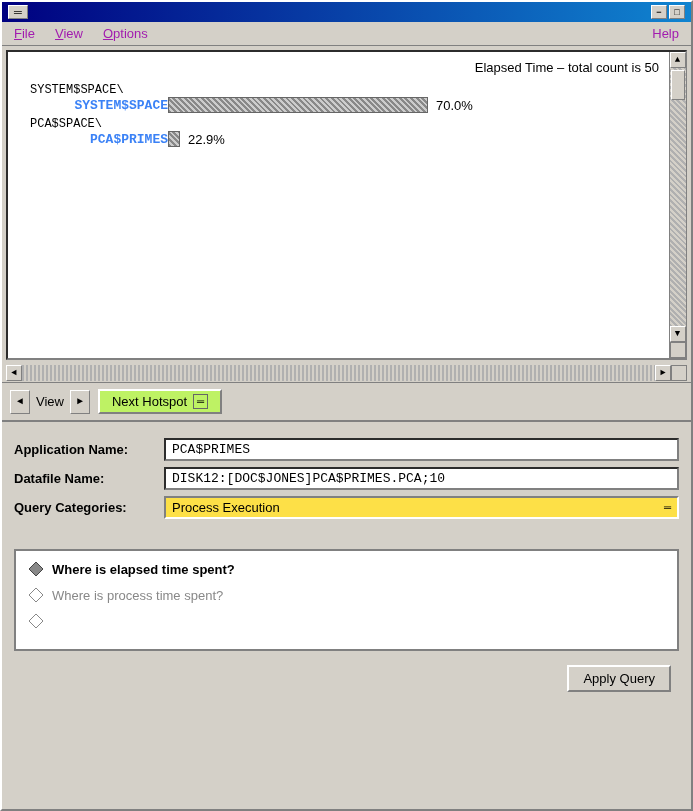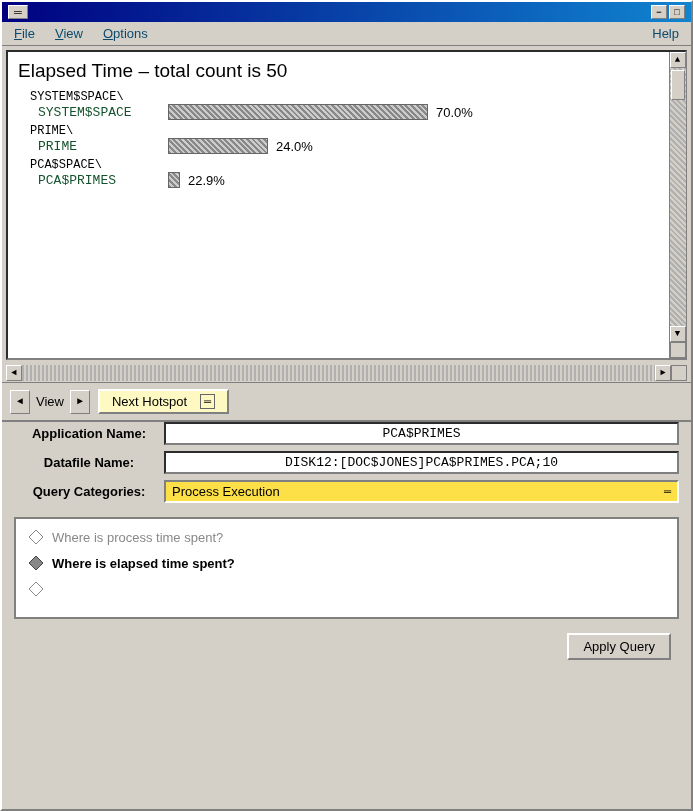--- a/index.html
+++ b/index.html
@@ -79,53 +79,54 @@
       font-size: 13px;
       justify-content: space-between;
     }
     .menu-left {
       display: flex;
       gap: 4px;
     }
     .menu-item {
       padding: 2px 8px;
       cursor: pointer;
-      color: #0c4a6e;
+      color: #a21caf;
     }
     .menu-item u {
       text-decoration: underline;
     }
     .elapsed-title {
-      text-align: left;
-      font-family: Arial, sans-serif;
-      font-size: 19px;
+      text-align: right;
+      font-family: Arial, sans-serif;
+      font-size: 13px;
       margin-bottom: 8px;
       color: #000;
     }
     .chart-row-group {
       margin-bottom: 2px;
     }
     .chart-path {
       font-size: 12px;
       color: #000;
       font-family: "Courier New", Courier, monospace;
       margin-left: 12px;
     }
     .chart-entry {
       display: flex;
       align-items: center;
       margin-left: 20px;
       margin-bottom: 2px;
     }
     .chart-label {
       font-size: 13px;
-      font-weight: normal;
+      font-weight: bold;
       font-family: "Courier New", Courier, monospace;
       width: 130px;
-      color: #14532d;
+      color: #3b82f6;
+      text-align: right;
     }
     .chart-bar-container {
       flex: 1;
       display: flex;
       align-items: center;
     }
     .chart-bar {
       height: 16px;
       background: repeating-linear-gradient(
         45deg,
@@ -216,39 +217,38 @@
       justify-content: center;
       cursor: pointer;
       font-size: 10px;
     }
     .view-label {
       padding: 0 6px;
       font-family: Arial, sans-serif;
       font-size: 13px;
     }
     .win-button {
-      background: #fef9c3;
+      background: #bef264;
       border: 2px solid;
       border-top-color: #ffffff;
       border-left-color: #ffffff;
       border-right-color: #808080;
       border-bottom-color: #808080;
       padding: 3px 12px;
       font-family: Arial, sans-serif;
       font-size: 13px;
       cursor: pointer;
       display: flex;
       align-items: center;
-      gap: 13px;
+      gap: 6px;
     }
     .form-section {
       background: #d4d0c8;
-      padding: 0 12px;
+      padding: 16px 12px;
       border-top: 2px solid #808080;
-      text-align: center;
     }
     .form-row {
       display: flex;
       align-items: center;
       margin-bottom: 6px;
     }
     .form-label {
       font-family: Arial, sans-serif;
       font-size: 13px;
       font-weight: bold;
@@ -361,30 +361,20 @@
         <div class="chart-path">SYSTEM$SPACE\</div>
         <div class="chart-entry">
           <div class="chart-label">SYSTEM$SPACE</div>
           <div class="chart-bar-container">
             <div class="chart-bar" style="width:260px;"></div>
             <span class="chart-percent">70.0%</span>
           </div>
         </div>
       </div>
 
-      <div class="chart-row-group">
-        <div class="chart-path">PRIME\</div>
-        <div class="chart-entry">
-          <div class="chart-label">PRIME</div>
-          <div class="chart-bar-container">
-            <div class="chart-bar" style="width:100px;"></div>
-            <span class="chart-percent">24.0%</span>
-          </div>
-        </div>
-      </div>
 
       <div class="chart-row-group">
         <div class="chart-path">PCA$SPACE\</div>
         <div class="chart-entry">
           <div class="chart-label">PCA$PRIMES</div>
           <div class="chart-bar-container">
             <div class="chart-bar" style="width:12px;"></div>
             <span class="chart-percent">22.9%</span>
           </div>
         </div>
@@ -433,38 +423,38 @@
       <div class="form-label">Query Categories:</div>
       <div class="form-dropdown">
         <span>Process Execution</span>
         <span style="font-size:10px;">═</span>
       </div>
     </div>
   </div>
 
   <div class="query-section">
 
+    <div class="query-option selected">
+      <span class="diamond-filled">
+        <svg viewBox="0 0 16 16">
+          <polygon points="8,1 15,8 8,15 1,8" fill="#888" stroke="#444" stroke-width="1"></polygon>
+        </svg>
+      </span>
+      <span>Where is elapsed time spent?</span>
+    </div>
+
     <div class="query-option dimmed">
       <span class="diamond-filled">
         <svg viewBox="0 0 16 16">
           <polygon points="8,1 15,8 8,15 1,8" fill="none" stroke="#888" stroke-width="1"></polygon>
         </svg>
       </span>
       <span>Where is process time spent?</span>
     </div>
 
-    <div class="query-option selected">
-      <span class="diamond-filled">
-        <svg viewBox="0 0 16 16">
-          <polygon points="8,1 15,8 8,15 1,8" fill="#888" stroke="#444" stroke-width="1"></polygon>
-        </svg>
-      </span>
-      <span>Where is elapsed time spent?</span>
-    </div>
-
     <div class="query-option dimmed">
       <span class="diamond-filled">
         <svg viewBox="0 0 16 16">
           <polygon points="8,1 15,8 8,15 1,8" fill="none" stroke="#888" stroke-width="1"></polygon>
         </svg>
       </span>
     </div>
   </div>
 
   <div class="apply-row">

